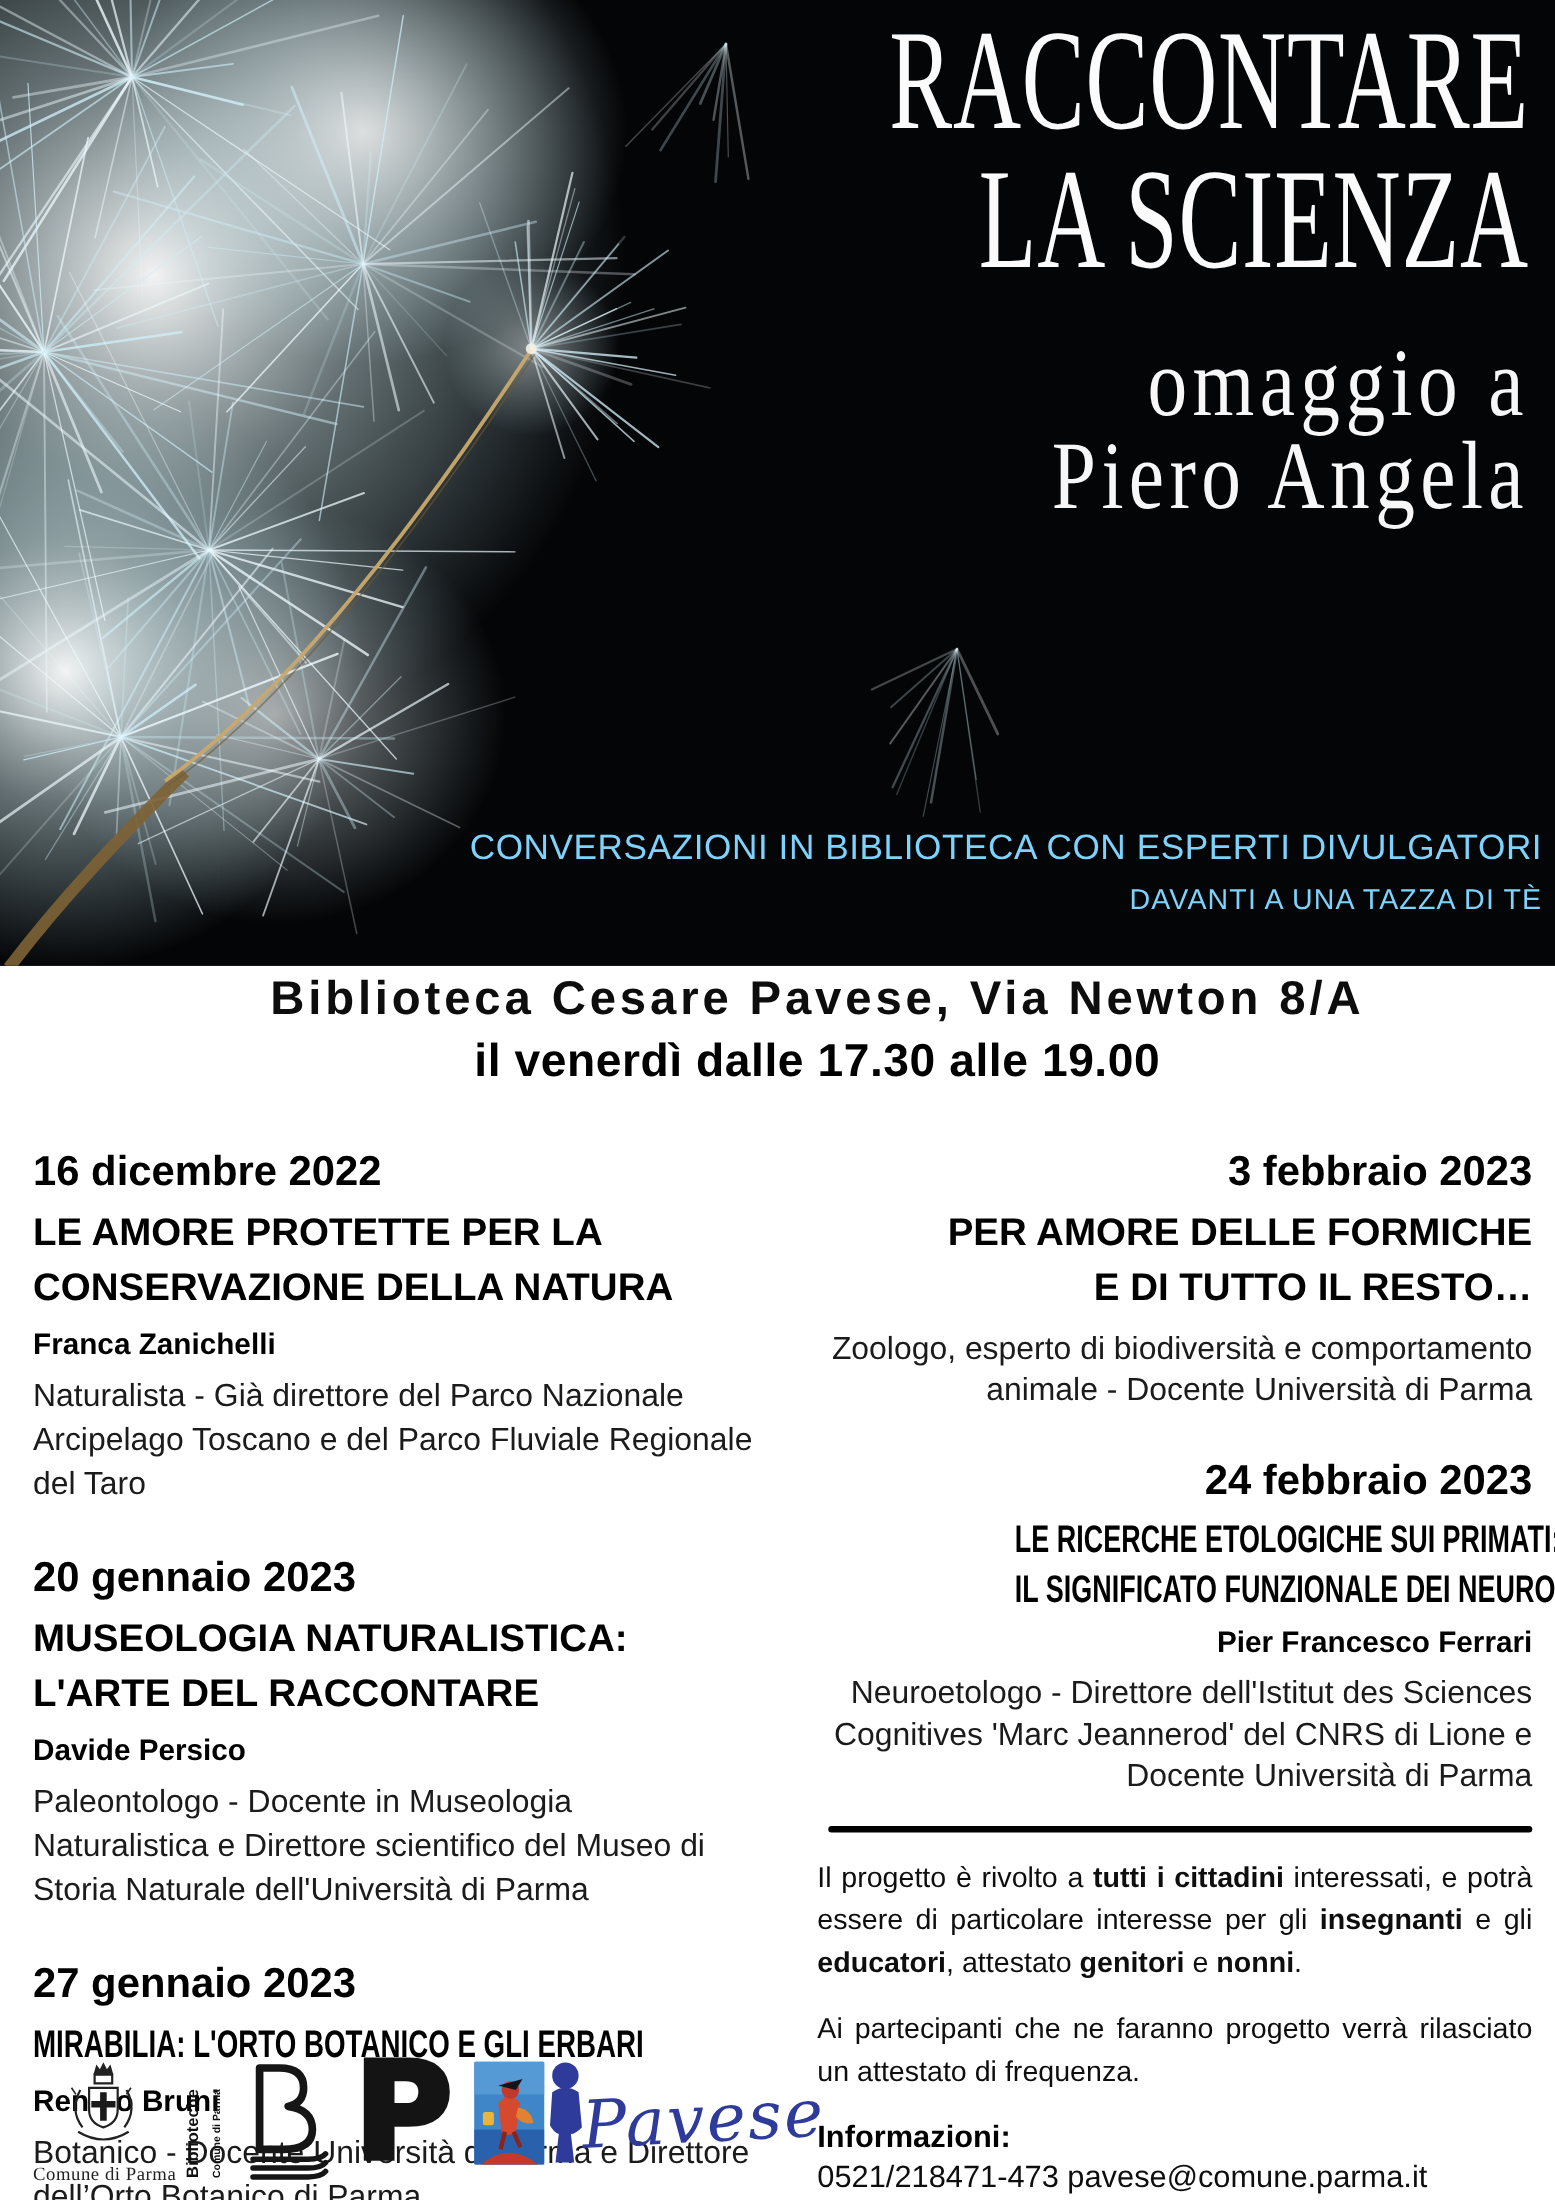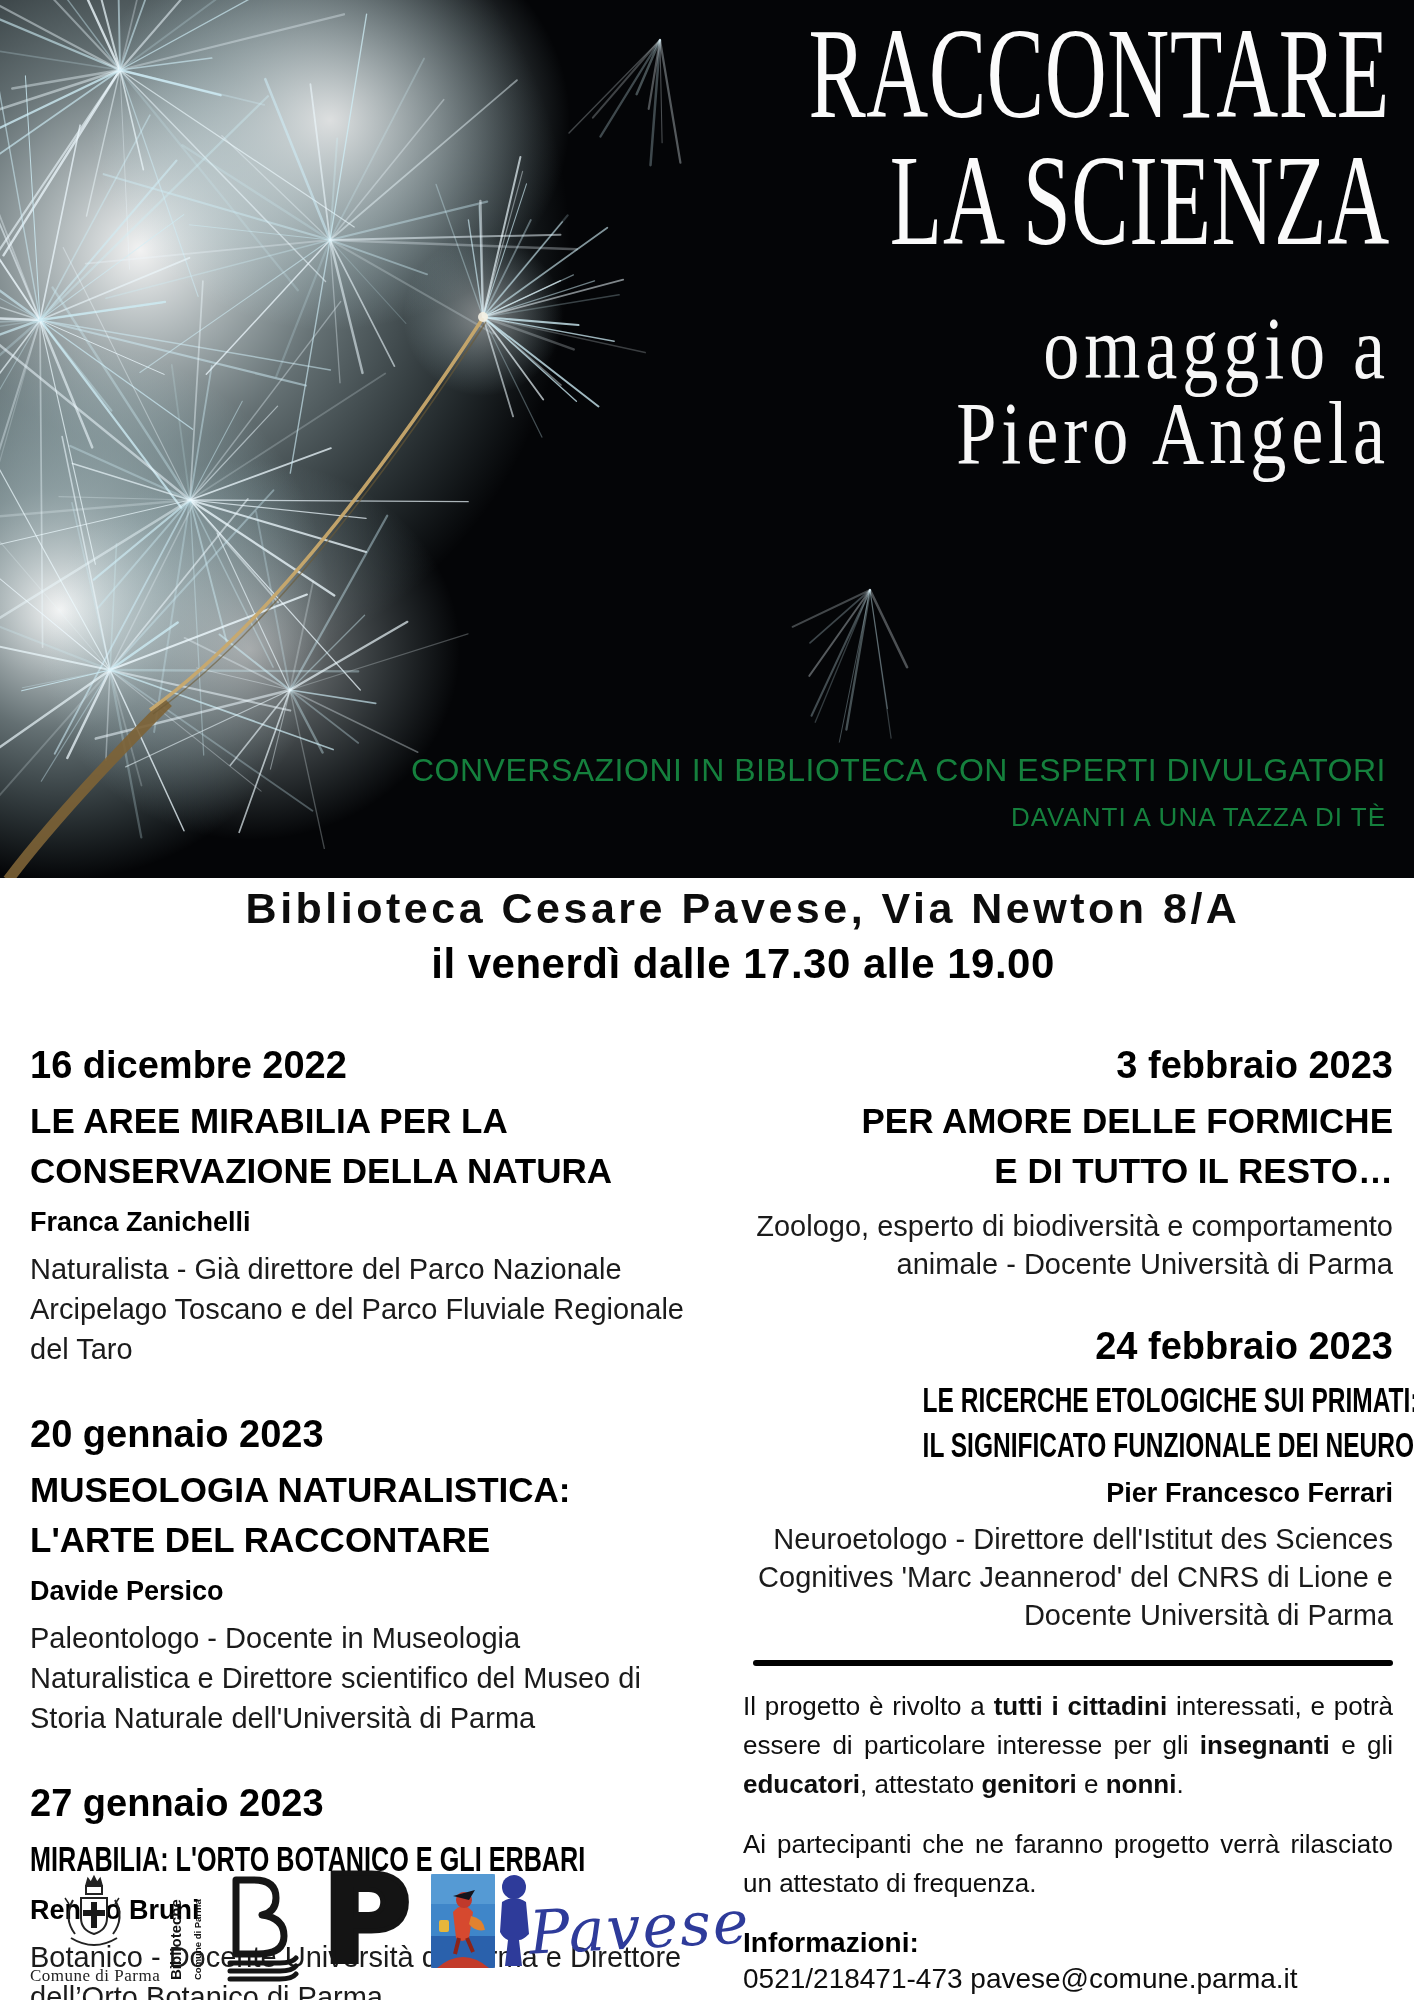--- a/index.html
+++ b/index.html
@@ -10,21 +10,21 @@
   .hero{position:absolute;left:0;top:0;width:1414px;height:878px;background:#040507;}
   .hero svg{position:absolute;left:0;top:0;}
   .hero-title{position:absolute;top:10px;right:24px;text-align:right;color:#fbfbfb;
               font-family:"Liberation Serif","DejaVu Serif",serif;}
   .hero-title .t-line{font-size:130px;line-height:127px;letter-spacing:1px;white-space:nowrap;
               transform:scaleX(.66);transform-origin:100% 50%;}
   .hero-sub{position:absolute;top:306px;right:24px;text-align:right;color:#f7f7f7;
             font-family:"Liberation Serif","DejaVu Serif",serif;}
   .hero-sub .sub-line{font-size:88px;line-height:85px;letter-spacing:6px;white-space:nowrap;
             transform:scaleX(.82);transform-origin:100% 50%;}
-  .hero-tag{position:absolute;right:28px;top:752px;text-align:right;color:#15803d;}
+  .hero-tag{position:absolute;right:12px;top:752px;text-align:right;color:#7dd3fc;}
   .hero-tag .tag1{font-size:32px;letter-spacing:.5px;white-space:nowrap;}
   .hero-tag .tag2{font-size:26px;letter-spacing:1px;margin-top:13px;white-space:nowrap;}
 
   
   .venue{position:absolute;top:884px;left:0;width:100%;text-align:center;padding-left:36px;}
   .venue-location{font-size:43px;font-weight:700;letter-spacing:3.5px;color:#0d0d0d;}
   .venue-schedule{font-size:42px;font-weight:700;letter-spacing:.5px;margin-top:7px;color:#000;}
 
   
   .col-left{position:absolute;left:30px;top:1002px;width:656px;text-align:left;}
@@ -327,21 +327,21 @@
 
   <div class="venue">
     <div class="venue-location">Biblioteca Cesare Pavese, Via Newton 8/A</div>
     <div class="venue-schedule">il venerdì dalle 17.30 alle 19.00</div>
   </div>
 
   <div class="col-left">
 
     <div class="event">
       <div class="event-date">16 dicembre 2022</div>
-      <div class="title-line">LE AREE MIRABILIA PER LA</div>
+      <div class="title-line">LE AMORE PROTETTE PER LA</div>
       <div class="title-line">CONSERVAZIONE DELLA NATURA</div>
       <div class="speaker">Franca Zanichelli</div>
       <div class="desc">Naturalista - Già direttore del Parco Nazionale Arcipelago Toscano e del Parco Fluviale Regionale del Taro</div>
     </div>
 
     <div class="event">
       <div class="event-date">20 gennaio 2023</div>
       <div class="title-line">MUSEOLOGIA NATURALISTICA:</div>
       <div class="title-line">L'ARTE DEL RACCONTARE</div>
       <div class="speaker">Davide Persico</div>

